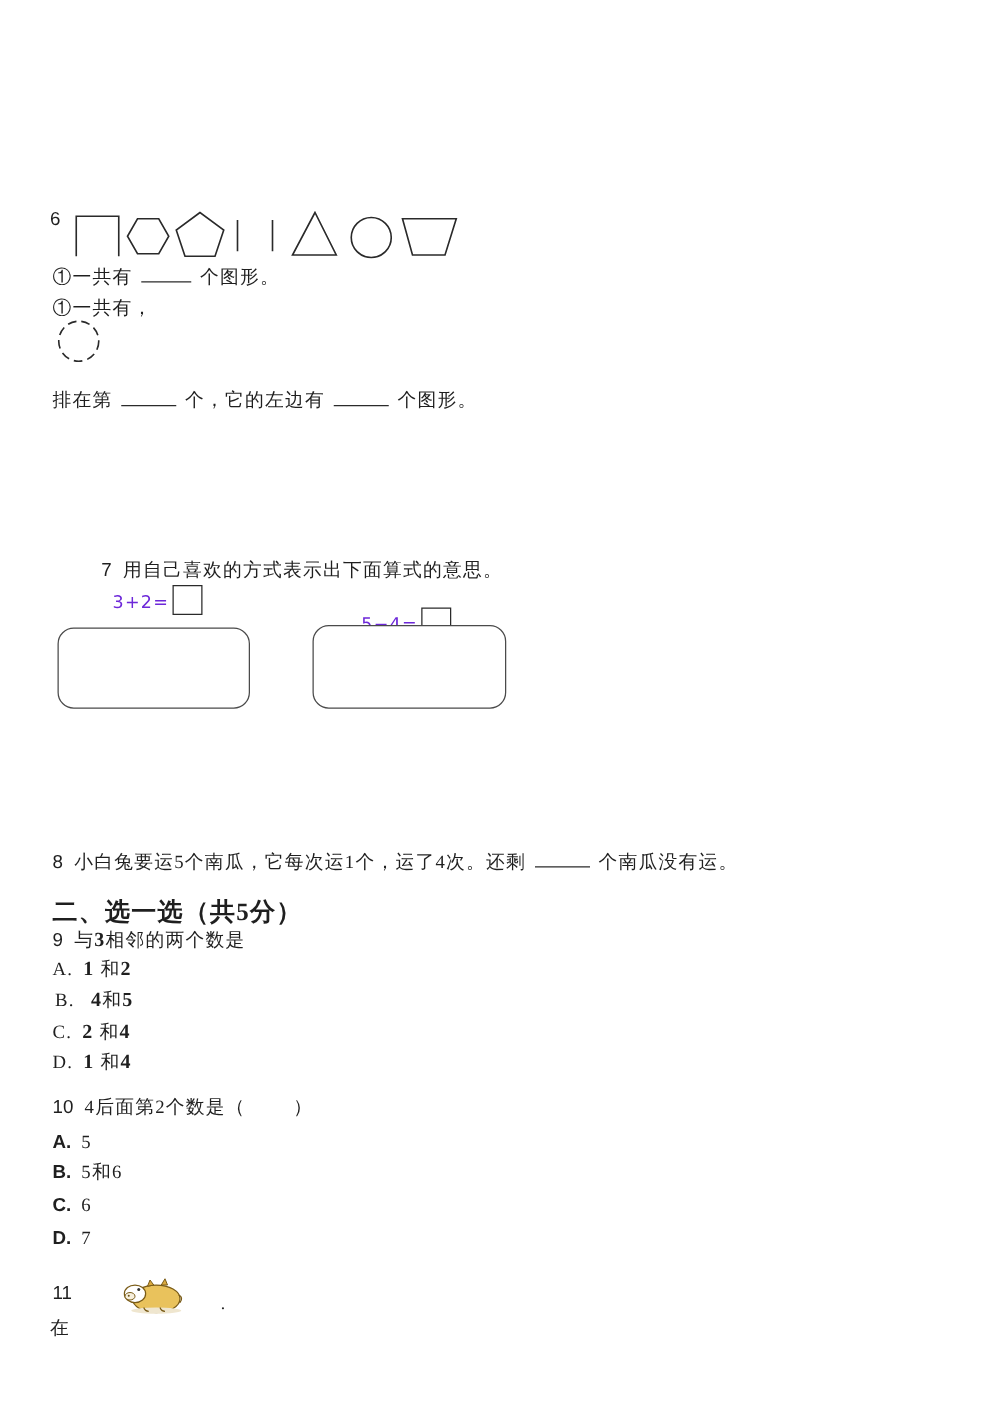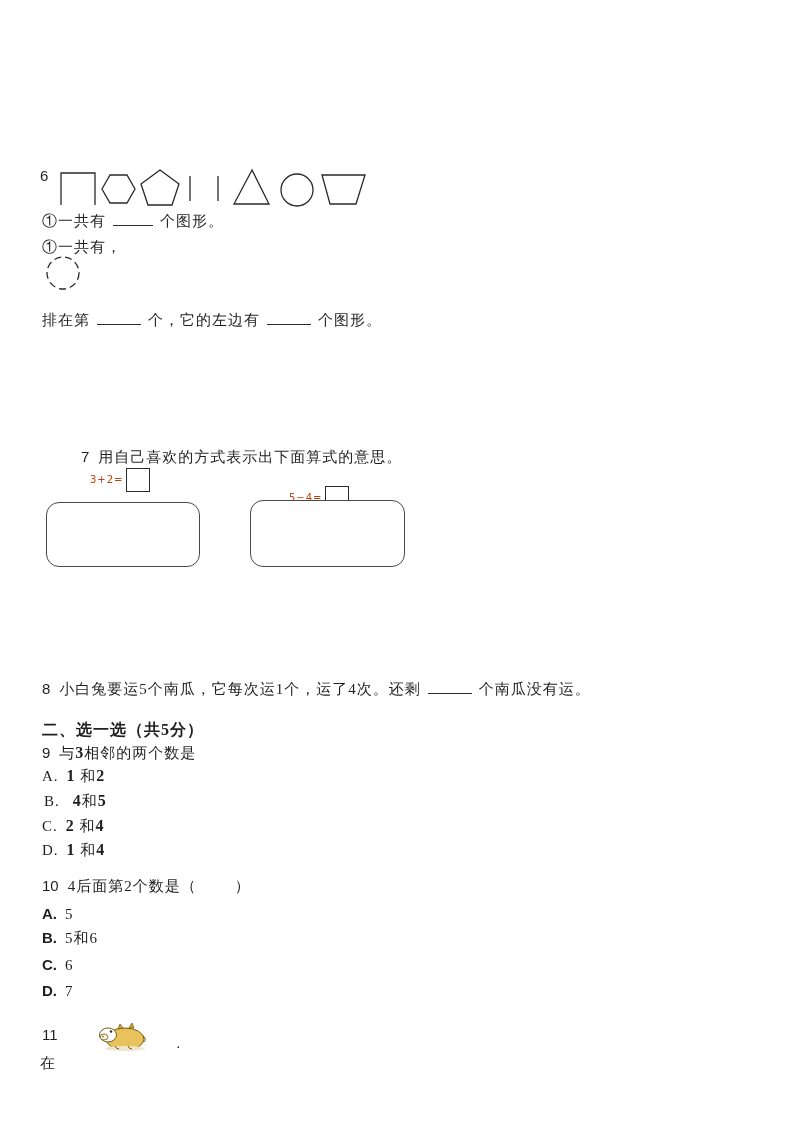--- a/index.html
+++ b/index.html
@@ -19,31 +19,31 @@
   }
   .blank{
     display:inline-block;width:44px;height:13px;
     border-bottom:1px solid #2b2b2b;
     margin:0 7px;vertical-align:baseline;
   }
   .blank.narrow{width:40px;}
   svg.lineart{display:block;}
   .expr{
     font-family:"DejaVu Sans","Liberation Sans",sans-serif;
-    font-size:10px;letter-spacing:1px;color:#c2410c;
+    font-size:14px;letter-spacing:1px;color:#6d28d9;
     display:flex;align-items:flex-start;gap:3px;
   }
   .ansbox{
     width:22px;height:22px;border:1.5px solid #2a2a2a;background:#fff;
     margin-top:-6px;
   }
   .bigbox{
     border:1.5px solid #4a4a4a;border-radius:13px;background:#fff;
   }
-  .section-title{font-weight:bold;font-size:16px;letter-spacing:1px;}
+  .section-title{font-weight:bold;font-size:20px;letter-spacing:1px;}
   .bnum{font-weight:bold;font-size:16px;}
   .optletter{font-size:15px;margin-right:8px;}
   .optletter.sans{
     font-family:"Liberation Sans","DejaVu Sans",sans-serif;
     font-weight:bold;letter-spacing:0;
   }
   .pre{white-space:pre;}
   .q11row{display:flex;align-items:flex-end;gap:28px;}
 </style>
 </head>

